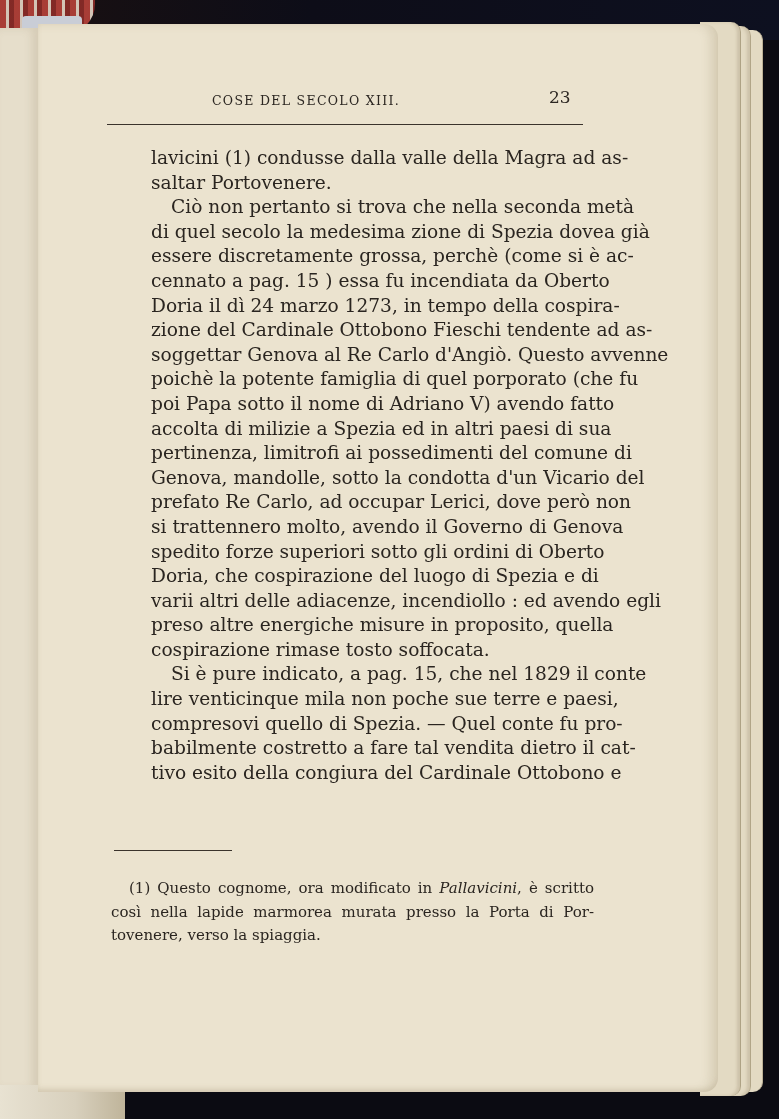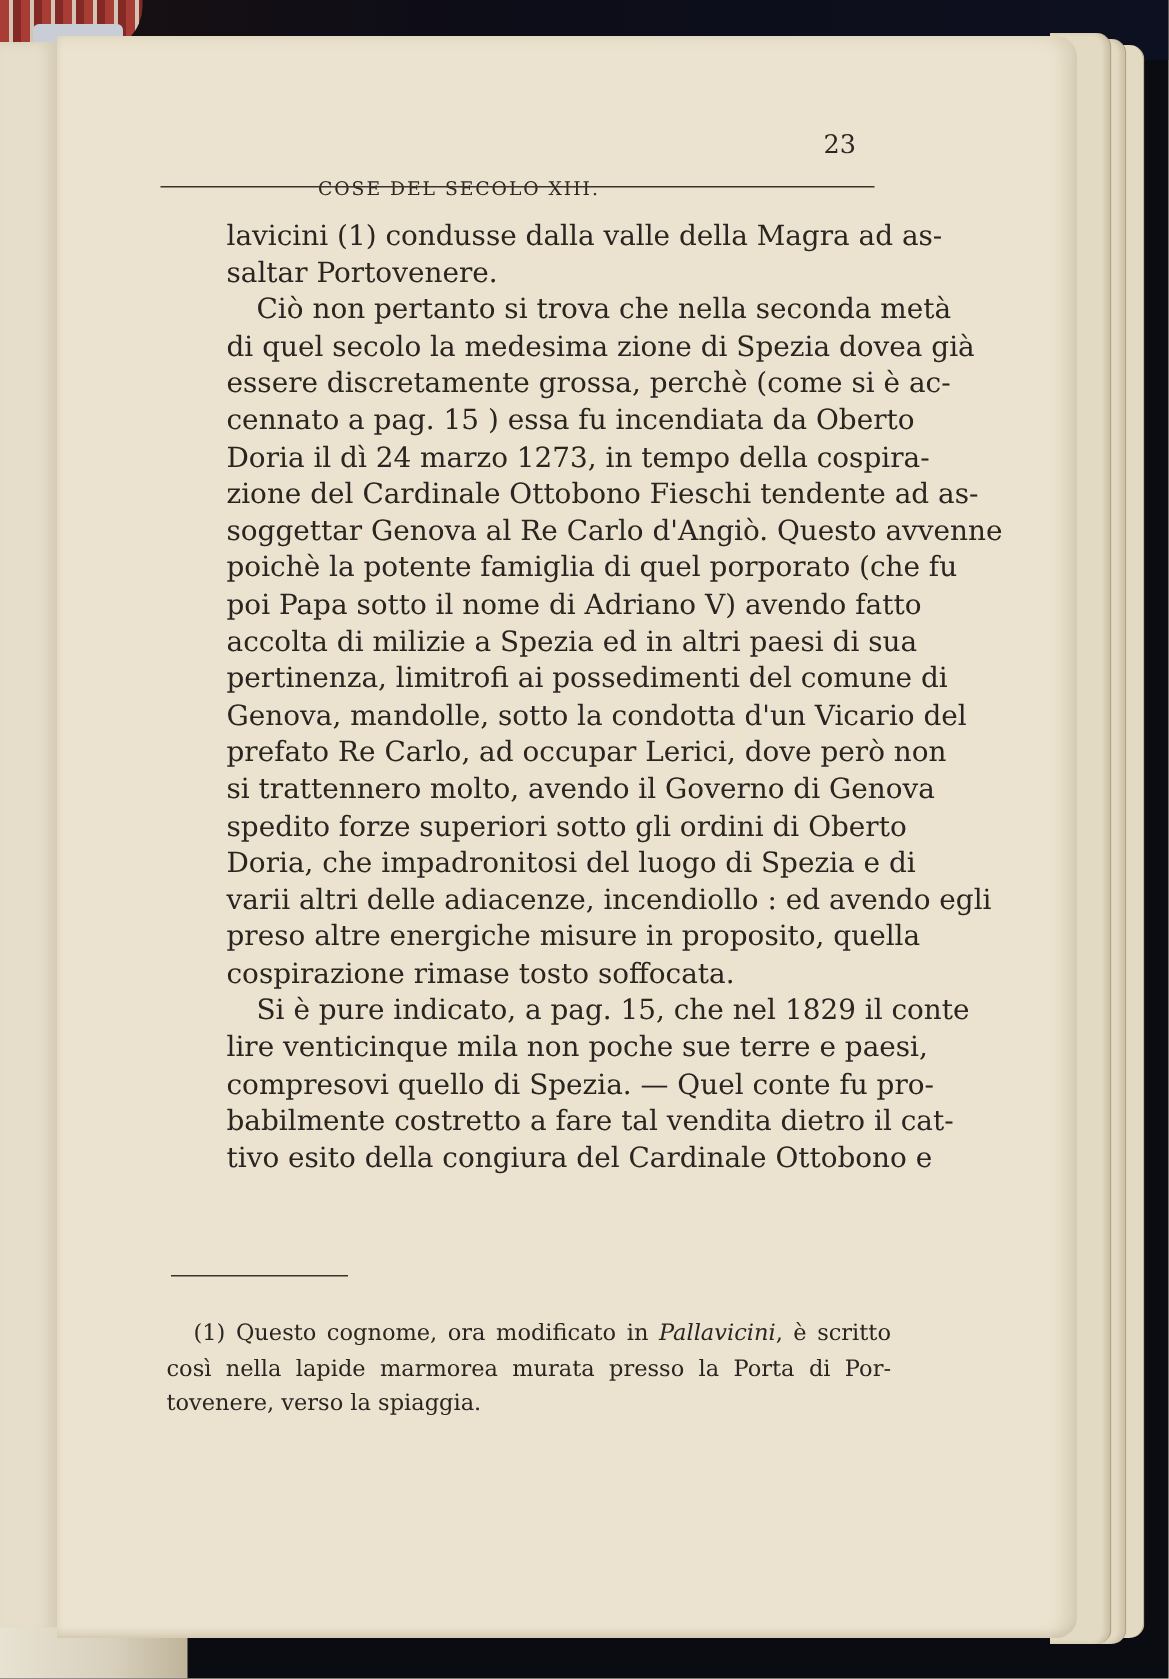--- a/index.html
+++ b/index.html
@@ -36,21 +36,21 @@
   .stack.s3 { left:700px; top:22px; width:40px; height:1074px; border-right:1px solid #aea285; box-shadow: inset -3px 0 3px rgba(120,100,70,.2);}
   .page {
     position:absolute; left:38px; top:24px; width:680px; height:1068px;
     background:#ebe3cf;
     border-radius:0 14px 14px 0;
     box-shadow: inset -8px 0 10px rgba(140,120,85,.18), inset 0 -3px 4px rgba(140,120,85,.15);
     color:#2a2520;
   }
   .running-head {
     position:absolute; left:212px; top:93px;
-    font-size:12.5px; letter-spacing:1.3px; color:#2c2722;margin-top:25px;
+    font-size:12.5px; letter-spacing:1.3px; color:#2c2722;
   }
   .page-number {
     position:absolute; left:549px; top:87px; font-size:17px; color:#2c2722;
   }
   .head-rule {
     position:absolute; left:107px; top:124px; width:476px; height:0;
     border-top:1.5px solid #3a332c;
   }
   .body-text {
     position:absolute; left:107px; top:146px; width:486px;
@@ -102,21 +102,21 @@
   <span class="line">zione del Cardinale Ottobono Fieschi tendente ad as-</span>
   <span class="line">soggettar Genova al Re Carlo d'Angiò. Questo avvenne</span>
   <span class="line">poichè la potente famiglia di quel porporato (che fu</span>
   <span class="line">poi Papa sotto il nome di Adriano V) avendo fatto</span>
   <span class="line">accolta di milizie a Spezia ed in altri paesi di sua</span>
   <span class="line">pertinenza, limitrofi ai possedimenti del comune di</span>
   <span class="line">Genova, mandolle, sotto la condotta d'un Vicario del</span>
   <span class="line">prefato Re Carlo, ad occupar Lerici, dove però non</span>
   <span class="line">si trattennero molto, avendo il Governo di Genova</span>
   <span class="line">spedito forze superiori sotto gli ordini di Oberto</span>
-  <span class="line">Doria, che impadronitosi del luogo di Spezia e di</span>
+  <span class="line">Doria, che cospirazione del luogo di Spezia e di</span>
   <span class="line">varii altri delle adiacenze, incendiollo : ed avendo egli</span>
   <span class="line">preso altre energiche misure in proposito, quella</span>
   <span class="line last">cospirazione rimase tosto soffocata.</span>
   <span class="line indent">Si è pure indicato, a pag. 15, che nel 1829 il conte</span>
   <span class="line">lire venticinque mila non poche sue terre e paesi,</span>
   <span class="line">compresovi quello di Spezia. — Quel conte fu pro-</span>
   <span class="line">babilmente costretto a fare tal vendita dietro il cat-</span>
   <span class="line">tivo esito della congiura del Cardinale Ottobono e</span>
 </div>
 

